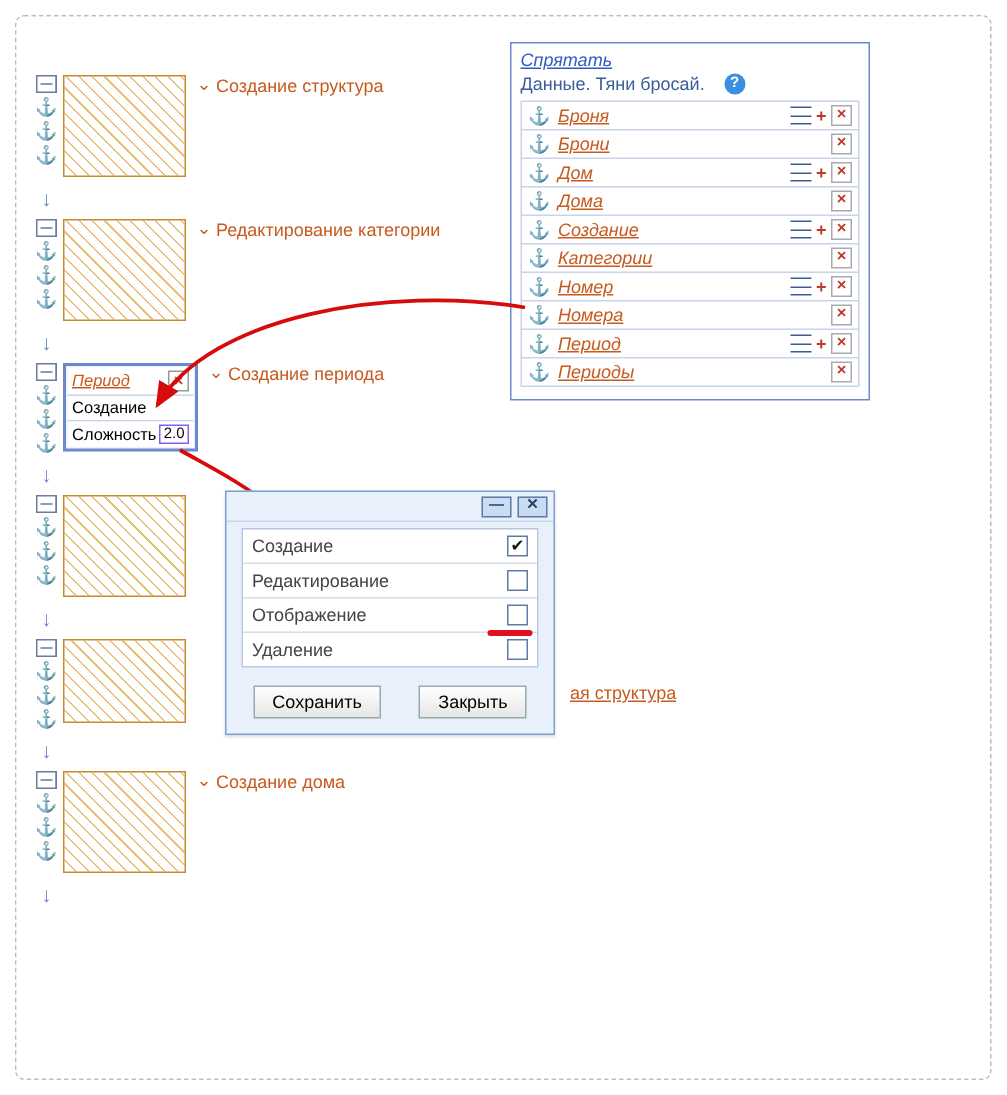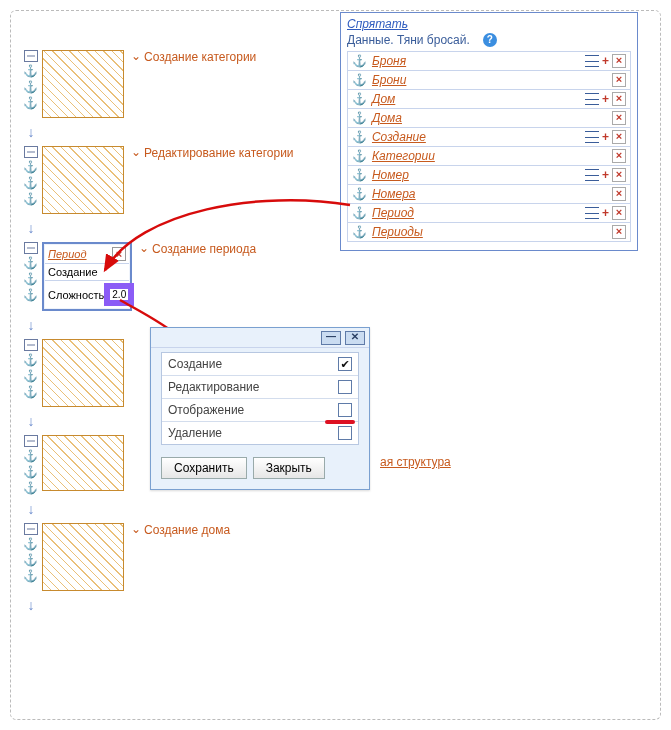--- a/index.html
+++ b/index.html
@@ -121,30 +121,30 @@
     border: 1px solid #999;
     background: #fff;
     color: #c0392b;
     font-weight: bold;
     width: 14px; height: 14px;
     line-height: 12px;
     text-align: center;
     font-size: 11px;
   }
   .val {
-    border: 6px solid #8b5cf6;
+    border: 1px solid #8b5cf6;
     padding: 0 2px;
     font-size: 10px;
     background: #fff;
   }
   
   .right-panel {
     position: absolute;
-    left: 340px; top: 12px;
-    width: 298px;
+    left: 340px; top: 28px;
+    width: 240px;
     border: 1px solid #6a8acc;
     background: #fff;
     padding: 4px 6px 8px 6px;
   }
   .right-panel .top-link {
     color: #2f5cbf;
     text-decoration: underline;
     font-style: italic;
   }
   .right-panel .sub {
@@ -281,22 +281,23 @@
   }
   .redund {
     position: absolute;
     height: 4px; width: 30px;
     background: #d12;
     left: 325px; top: 420px;
     border-radius: 2px;
   }
   .dlg-buttons {
     display: flex;
-    gap: 6px;
+    gap: 25px;
     padding: 4px 10px 10px 10px;
+    justify-content: center;
   }
   .dlg-btn {
     border: 1px solid #9aa;
     background: linear-gradient(#fff,#e6e6e6);
     padding: 3px 12px;
     font-size: 12px;
   }
   
   .arrows-svg {
     position: absolute;
@@ -313,21 +314,21 @@
 
   <div class="block-row">
     <div class="handles">
       <div class="collapse-handle"></div>
       <span class="anchor">⚓</span>
       <span class="anchor">⚓</span>
       <span class="anchor">⚓</span>
     </div>
     <div class="hatched"></div>
     <span class="toggle-mark">⌄</span>
-    <span class="block-label">Создание категории</span>
+    <span class="block-label">Создание структура</span>
   </div>
   <div class="downconn">↓</div>
 
   <div class="block-row">
     <div class="handles">
       <div class="collapse-handle"></div>
       <span class="anchor">⚓</span>
       <span class="anchor">⚓</span>
       <span class="anchor">⚓</span>
     </div>

